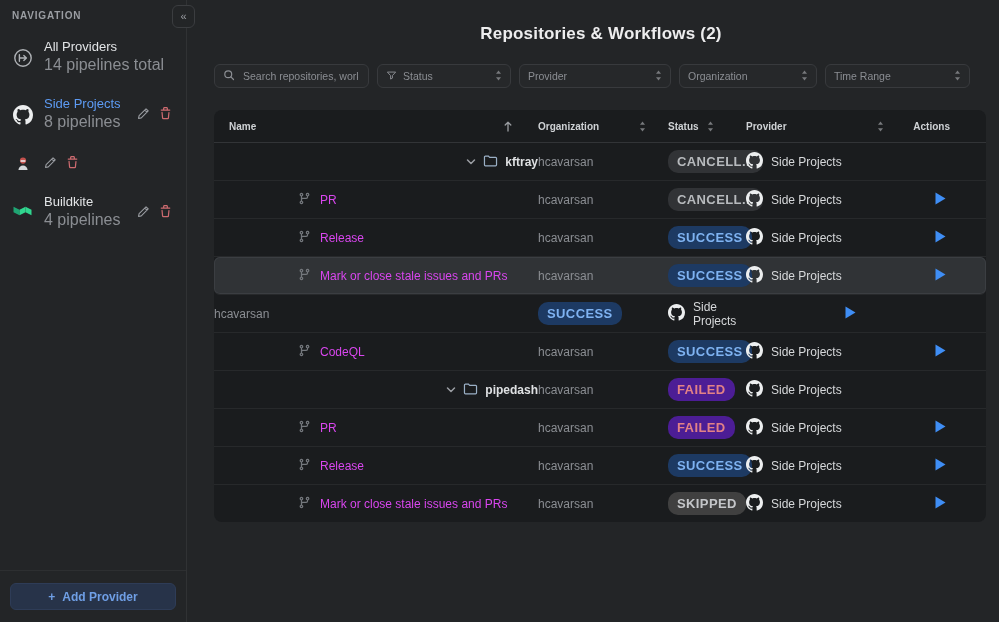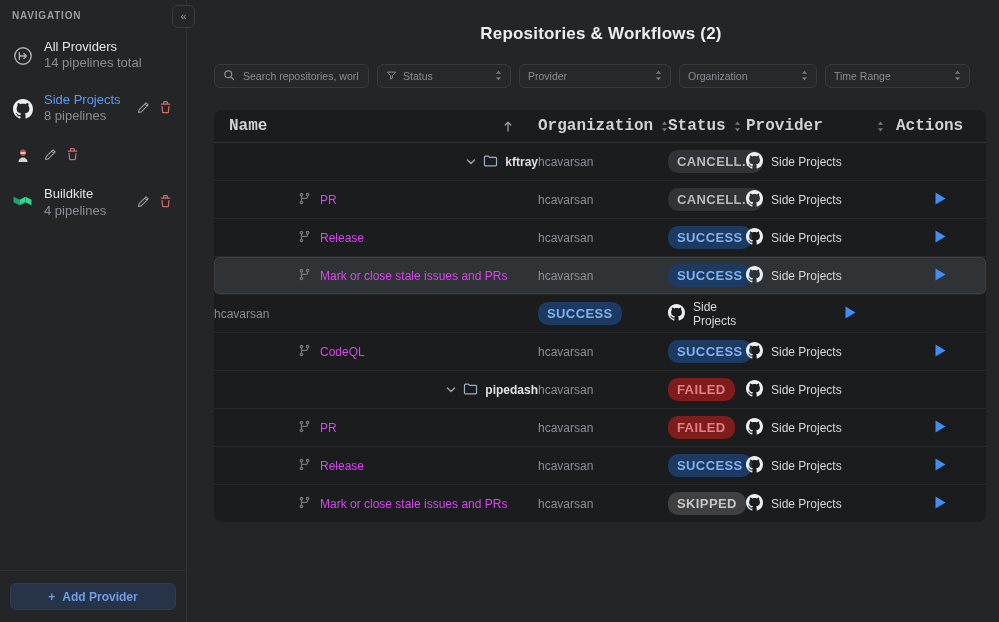--- a/index.html
+++ b/index.html
@@ -13,21 +13,21 @@
   .sb-header{padding:10px 12px 8px 12px;font-size:10px;font-weight:bold;letter-spacing:.8px;color:#9b9ea3;}
   .collapse-btn{position:absolute;top:5px;right:-9px;width:23px;height:23px;border-radius:6px;
                 background:#232527;border:1px solid #3b3d40;color:#9b9ea3;font-size:11px;line-height:1;
                 cursor:pointer;z-index:5;padding:0;}
   .sb-items{flex:0 0 auto;}
   .sb-item{display:flex;align-items:center;gap:11px;padding:10px 12px;cursor:pointer;}
   .sb-item .sb-icon{width:21px;height:21px;display:flex;align-items:center;justify-content:center;flex:0 0 21px;}
   .sb-text{flex:1;min-width:0;}
   .sb-title{font-size:13px;color:#e2e4e6;line-height:1.25;white-space:nowrap;}
   .sb-item.selected .sb-title{color:#5d9bf4;}
-  .sb-sub{font-size:13px;color:#8b8e93;line-height:1.3;white-space:nowrap;}
+  .sb-sub{font-size:16px;color:#8b8e93;line-height:1.3;white-space:nowrap;}
   .sb-actions{display:flex;gap:9px;align-items:center;padding-right:2px;}
   .icon-btn{background:none;border:none;padding:0;cursor:pointer;display:flex;align-items:center;}
   .sb-spacer{flex:1;}
   .sb-footer{border-top:1px solid #2d2f31;padding:12px 10px;}
   .add-provider{width:100%;height:27px;border-radius:6px;background:#273349;border:1px solid #2e3c57;
                 color:#6f9fe6;font-size:12px;font-weight:bold;cursor:pointer;
                 display:flex;align-items:center;justify-content:center;gap:7px;
                 font-family:"Liberation Sans","DejaVu Sans",sans-serif;}
 
   
@@ -40,43 +40,43 @@
               font-size:10.5px;font-family:"Liberation Sans","DejaVu Sans",sans-serif;}
   .search-box input::placeholder{color:#8b8e93;}
   .dd{height:24px;background:#26282a;border:1px solid #383a3d;border-radius:6px;display:flex;
       align-items:center;gap:6px;padding:0 8px;box-sizing:border-box;font-size:10.5px;color:#8b8e93;cursor:pointer;}
   .dd .dd-label{flex:1;white-space:nowrap;}
   .dd-status{width:134px;} .dd-provider{width:152px;} .dd-org{width:138px;} .dd-time{width:145px;}
 
   
   .table{width:772px;margin-top:22px;background:#1a1c1e;border-radius:8px;}
   .thead,.trow{display:grid;grid-template-columns:324px 130px 78px 150px 90px;align-items:center;}
-  .thead{height:32px;border-bottom:1px solid #323437;font-size:16px;font-weight:bold;color:#cfd2d5;font-family:Liberation Mono, monospace;}
+  .thead{height:32px;border-bottom:1px solid #323437;font-size:10px;font-weight:bold;color:#cfd2d5;}
   .hc{display:flex;align-items:center;gap:8px;}
   .hc-name{padding-left:15px;}
   .hc-name .sort{margin-left:auto;padding-right:26px;}
   .hc-org .sort{margin-left:auto;padding-right:22px;}
   .hc-provider .sort{margin-left:auto;padding-right:12px;}
-  .hc-actions{padding-right:36px;}
+  .hc-actions{justify-content:flex-end;padding-right:36px;}
   .sort{display:flex;align-items:center;color:#9a9da1;}
 
   .trow{height:37px;border-bottom:1px solid #27292b;font-size:12px;cursor:pointer;}
   .trow:last-child{border-bottom:none;}
   .trow.highlight{background:#303336;border-radius:6px;box-shadow:inset 0 0 0 1px #3b3e42;}
   .name-cell{display:flex;align-items:center;}
   .trow.repo .name-cell{padding-left:15px;gap:7px;justify-content:flex-end;}
   .trow.workflow .name-cell{padding-left:84px;gap:9px;}
   .nm{color:#d946ef;white-space:nowrap;overflow:hidden;text-overflow:ellipsis;}
   .trow.repo .nm{font-weight:bold;color:#dfe1e3;}
   .org{color:#8b8e93;}
   .badge{display:inline-block;font-size:13px;font-weight:bold;letter-spacing:.4px;padding:4px 9px;
          border-radius:10px;white-space:nowrap;}
   .st-cancelled{background:#313336;color:#b7babd;}
   .st-success{background:#1d3a63;color:#7fb3f2;}
-  .st-failed{background:#7f1d1d;color:#e28186;}
+  .st-failed{background:#4c1d95;color:#e28186;}
   .st-skipped{background:#404040;color:#c4c6c9;}
   .prov{display:flex;align-items:center;gap:8px;color:#d6d8da;}
   .cell-actions{display:flex;justify-content:flex-end;padding-right:38px;}
   .play{background:none;border:none;padding:2px;cursor:pointer;display:flex;align-items:center;}
 </style>
 </head>
 <body>
 
 <div class="app">
 

